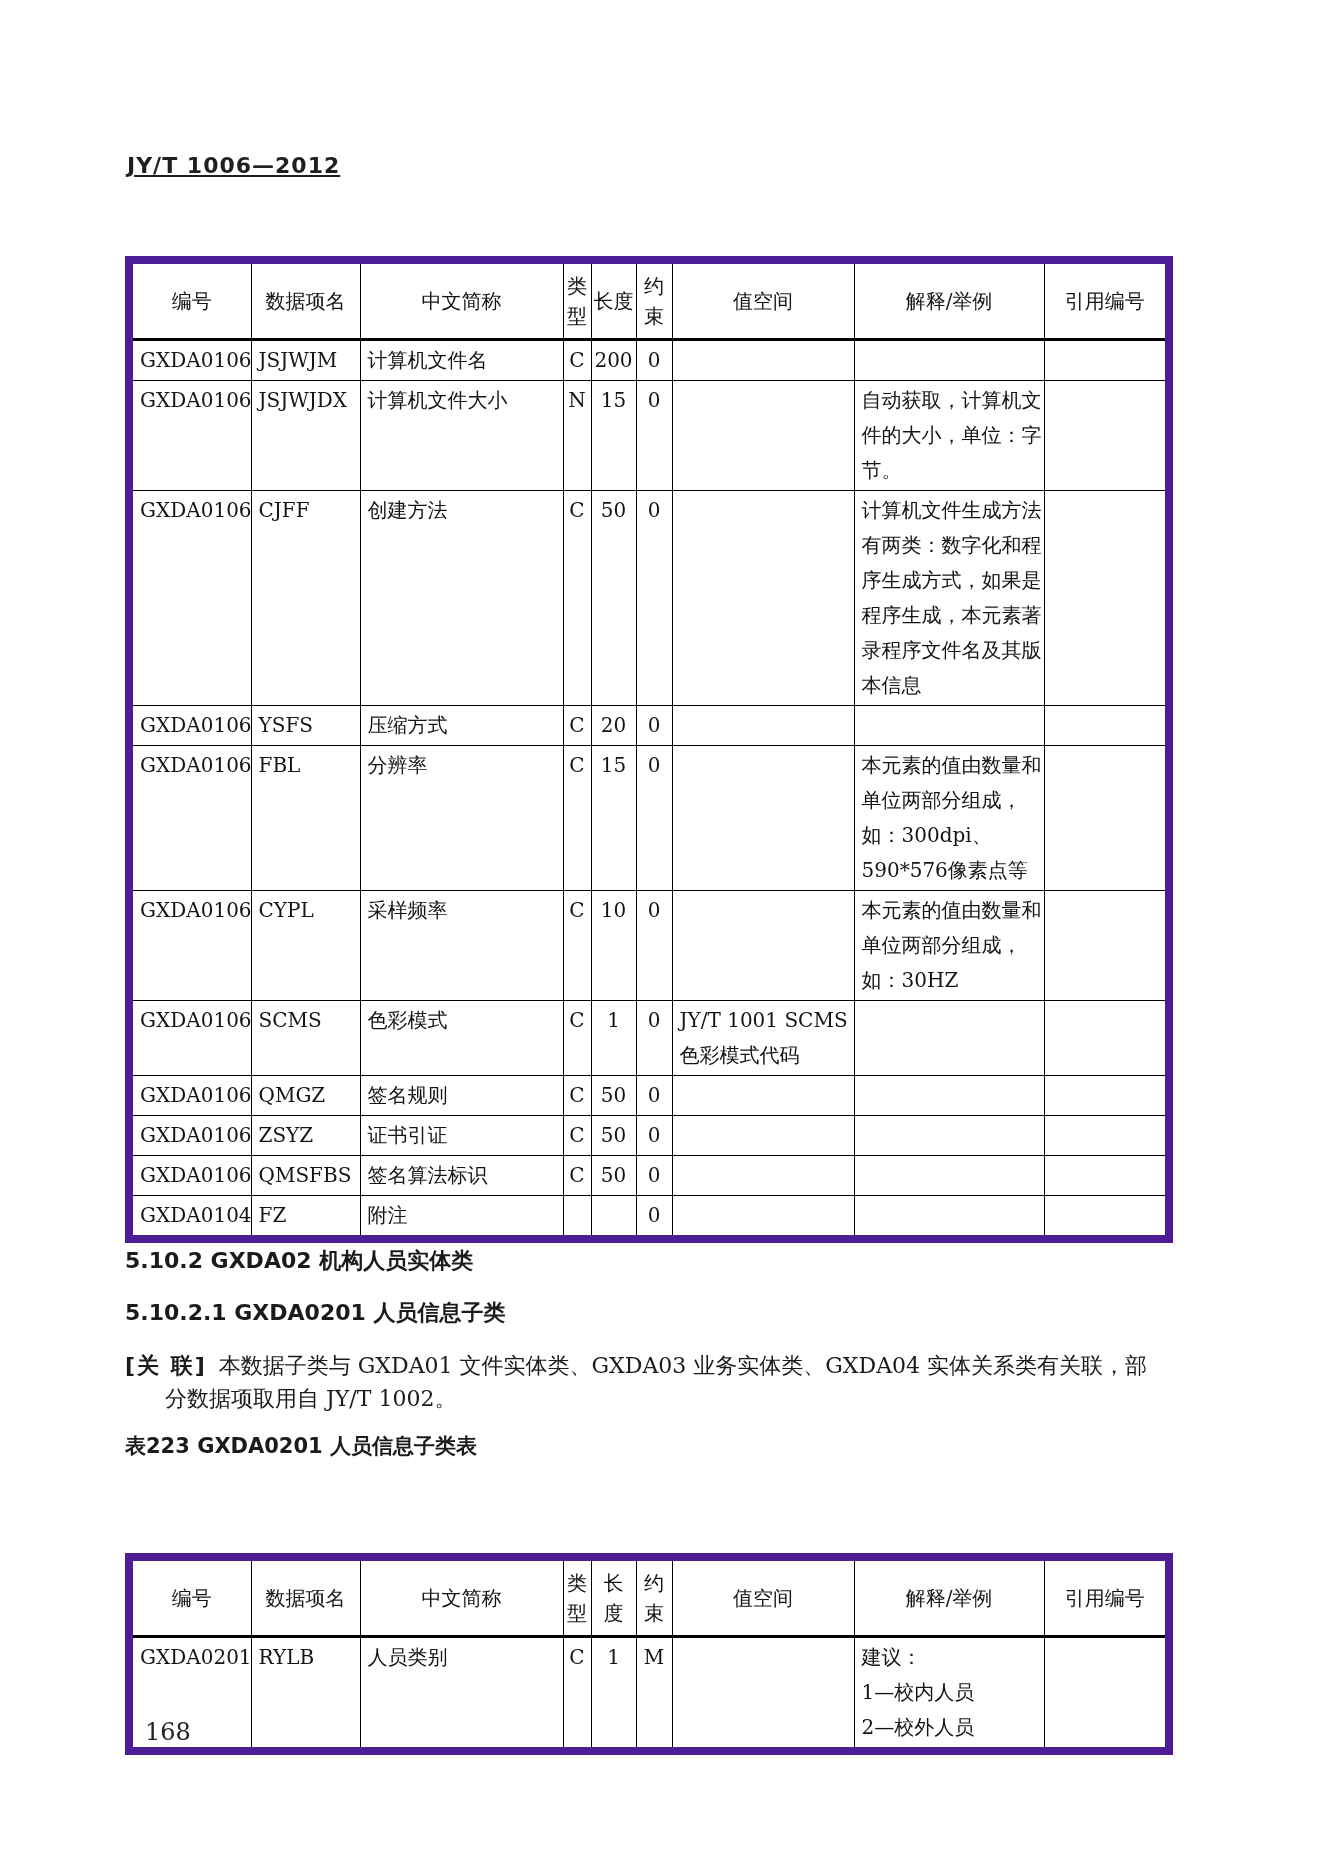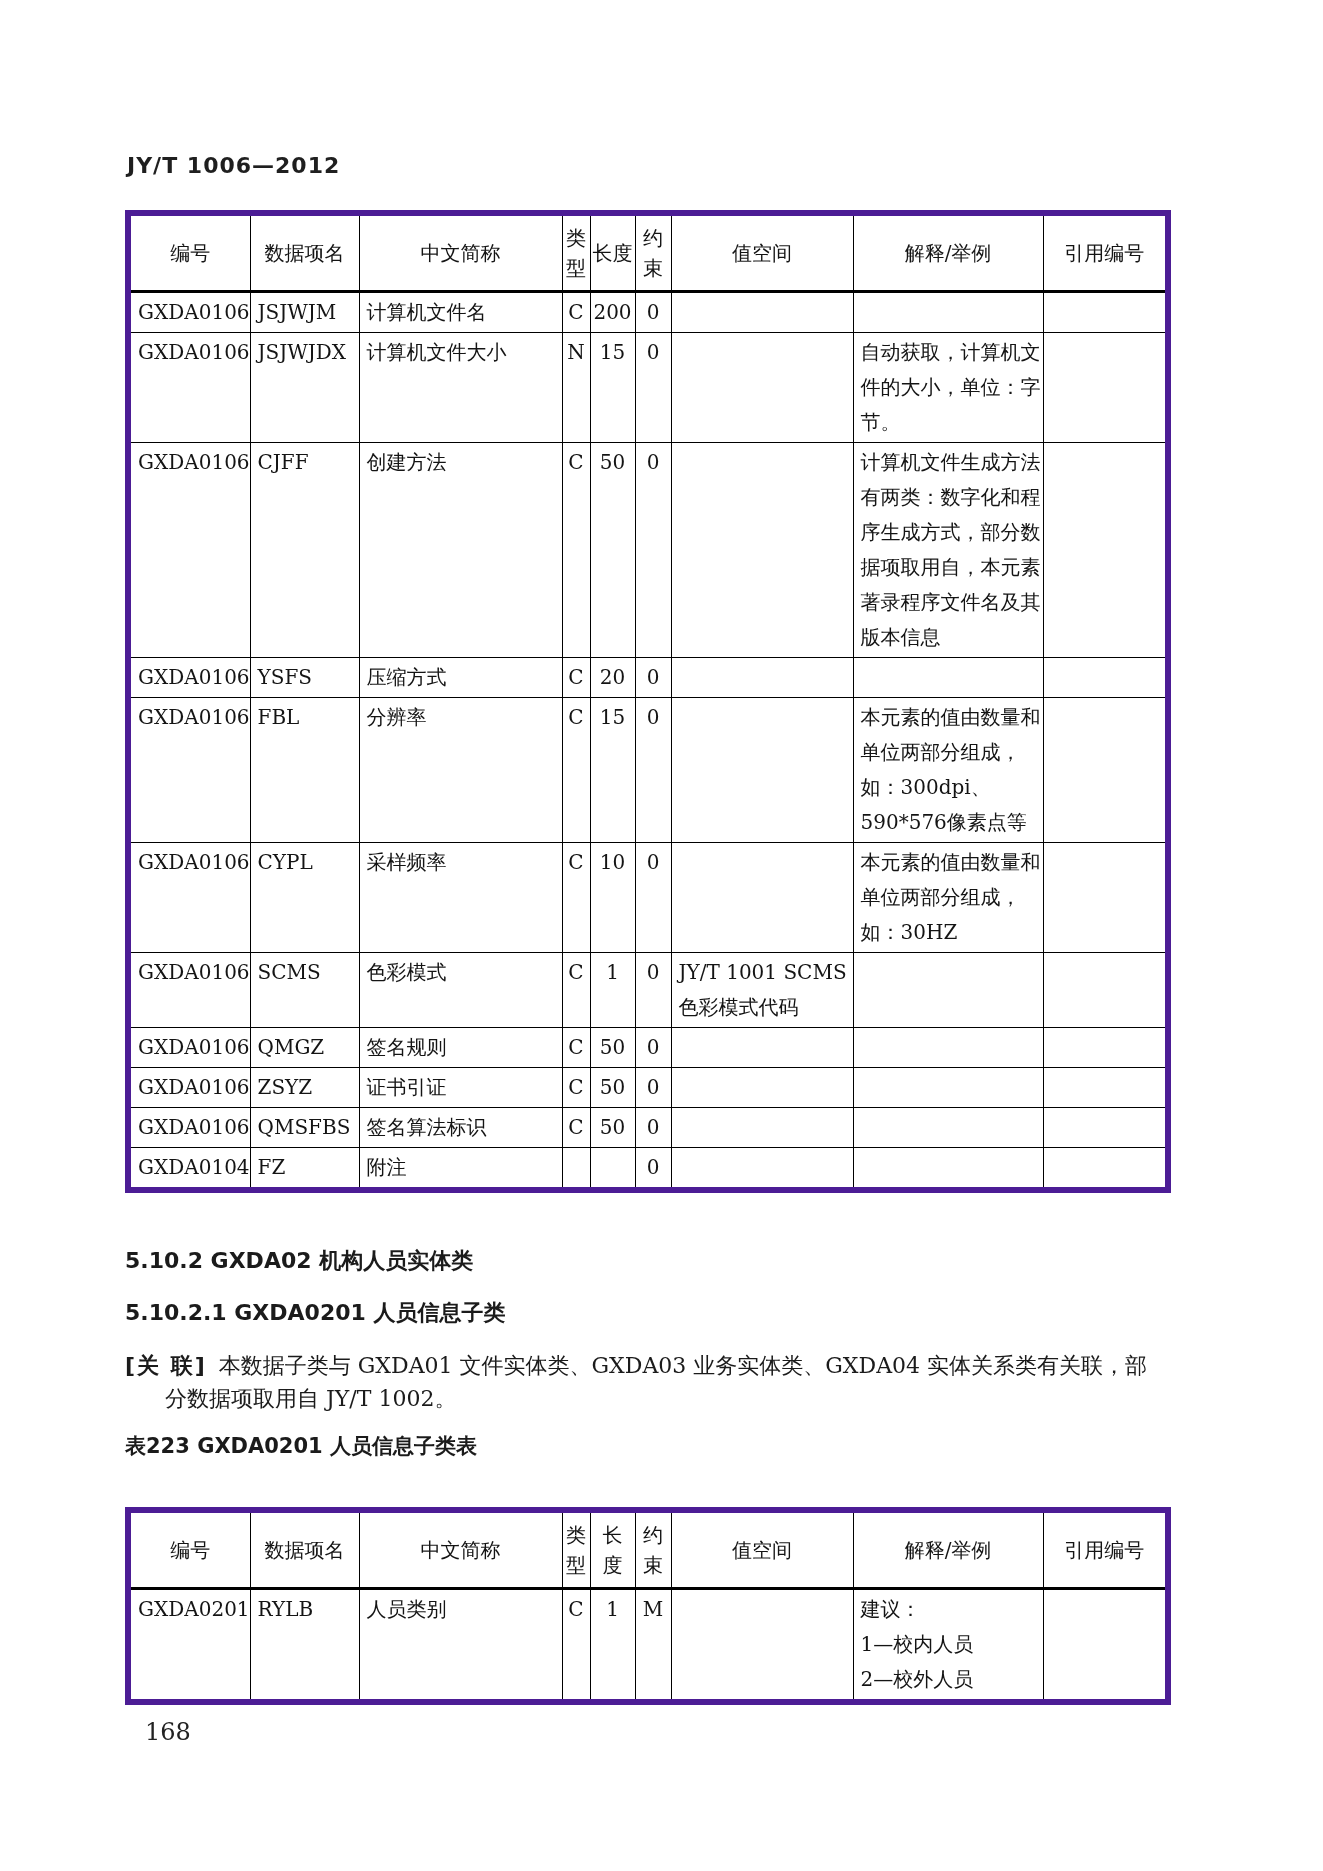--- a/index.html
+++ b/index.html
@@ -16,29 +16,31 @@
   
   .doc-header {
     position: absolute;
     left: 127px;
     top: 153px;
     font-family: "DejaVu Sans", sans-serif;
     font-weight: bold;
     font-size: 22px;
     letter-spacing: 1px;
     color: #1f1f1f;
+    text-decoration: underline;
   }
 
   
   .std-table {
     border-collapse: collapse;
     table-layout: fixed;
     width: 1040px;
-    border: 6px solid #4c1d95;
+    border: 8px solid #4c1d95;
     font-size: 20px;
+    margin-top: 46px;
   }
   .std-table th, .std-table td {
     border: 1px solid #000;
     white-space: pre-line;
     overflow: hidden;
     color: #141414;
   }
   .std-table thead th {
     border-bottom: 3px solid #000;
     font-weight: normal;
@@ -165,21 +167,21 @@
             <td></td>
           </tr>
           <tr>
             <td>GXDA010613</td>
             <td>CJFF</td>
             <td>创建方法</td>
             <td class="c">C</td>
             <td class="c">50</td>
             <td class="c">0</td>
             <td></td>
-            <td>计算机文件生成方法有两类：数字化和程序生成方式，部分数据项取用自，本元素著录程序文件名及其版本信息</td>
+            <td>计算机文件生成方法有两类：数字化和程序生成方式，如果是程序生成，本元素著录程序文件名及其版本信息</td>
             <td></td>
           </tr>
           <tr>
             <td>GXDA010614</td>
             <td>YSFS</td>
             <td>压缩方式</td>
             <td class="c">C</td>
             <td class="c">20</td>
             <td class="c">0</td>
             <td></td>

